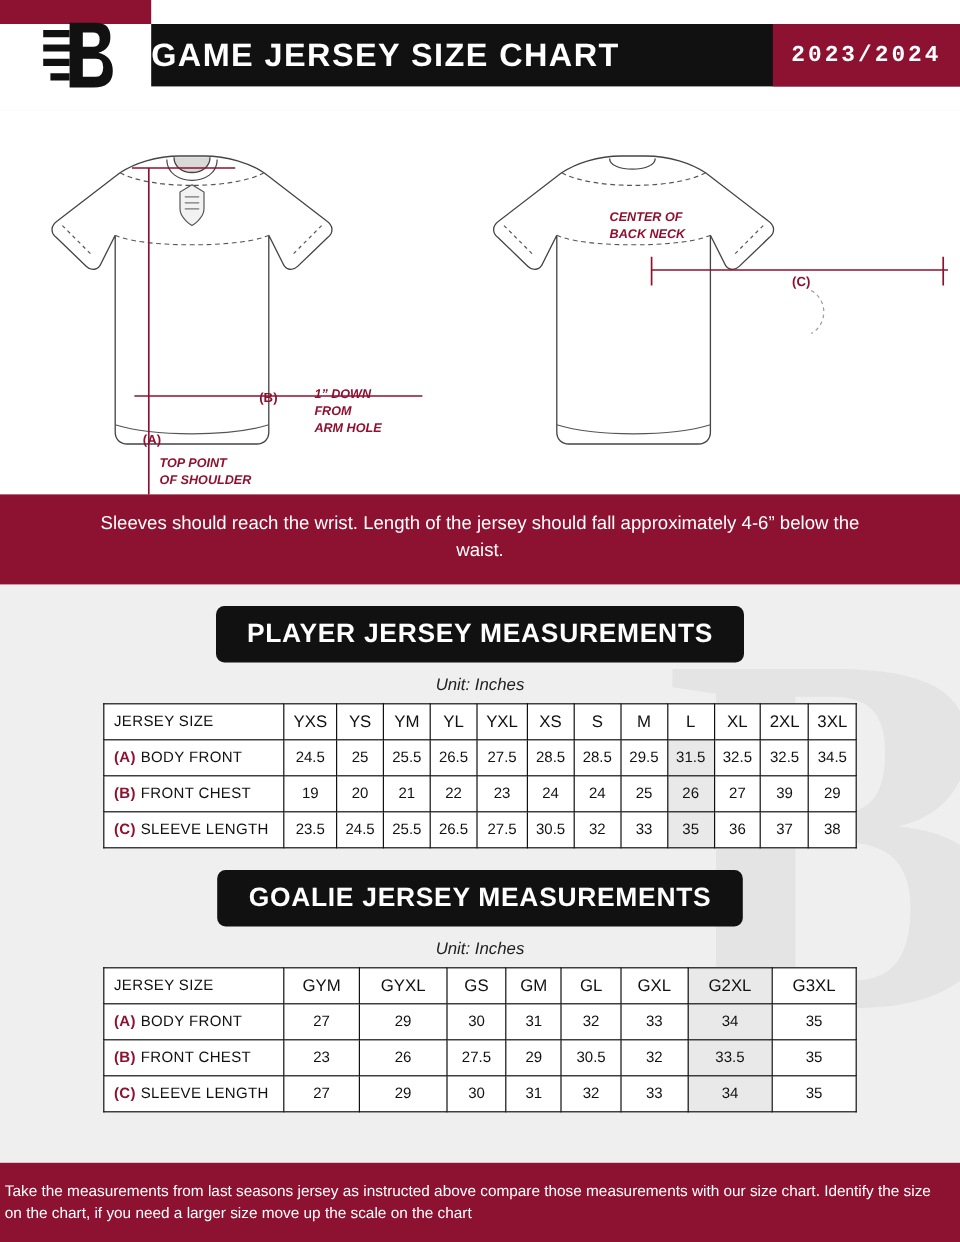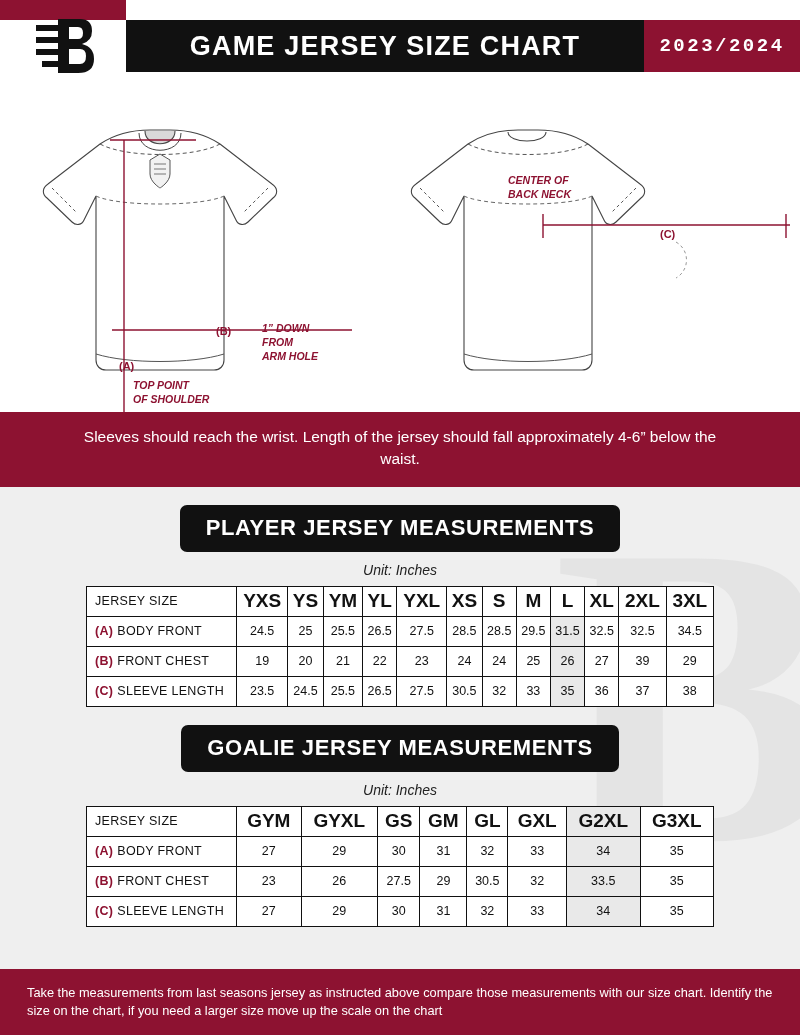--- a/index.html
+++ b/index.html
@@ -30,21 +30,21 @@
   }
   .logo-box {
     position:absolute; left:0; top:0; width:126px; height:92px;
     display:flex; align-items:center; justify-content:center;
   }
   .title-bar {
     position:absolute; left:126px; top:20px; right:0; height:52px;
     background:#111111; display:flex; align-items:center;
   }
   .title-text {
-    flex:1; text-align:center; color:#ffffff; font-weight:bold;
+    flex:1; color:#ffffff; font-weight:bold;
     font-size:27px; letter-spacing:1.2px;
   }
   .season-box {
     width:156px; height:52px; background:#8d1231; color:#ffffff;
     display:flex; align-items:center; justify-content:center;
     font-size:19px; font-weight:bold; letter-spacing:2.5px;font-family:Liberation Mono, monospace;
   }
 
   
   .diagram {
@@ -74,42 +74,42 @@
     font-size:14px; color:#222; margin:10px 0 8px;
   }
 
   
   .table-wrap { position:relative; z-index:2; padding:0 86px; }
   table { width:100%; border-collapse:collapse; background:#ffffff; }
   th, td {
     border:1px solid #111111; font-size:12.5px; text-align:center;
     height:30px; color:#111; background:#ffffff;
   }
-  th { font-weight:bold; font-size:19px; }
+  th { font-weight:normal; font-size:14px; }
   td.rowlabel, th.rowlabel {
     text-align:left; padding-left:8px; font-size:12.5px; font-weight:normal;
     letter-spacing:0.3px;
   }
   .tag { color:#8d1231; font-weight:bold; margin-right:4px; }
   td.hl, th.hl { background:#e9e9e9; }
   .col-label { width:150px; }
 
   
   .footer {
     position:absolute; left:0; bottom:0; width:800px; height:66px;
     display:flex; z-index:3;
   }
   .footer-left {
     width:212px; background:#111111; display:flex; align-items:center;
     justify-content:center; gap:8px;
   }
   .footer-brand { color:#ffffff; font-size:15px; letter-spacing:2px; }
   .footer-right {
     flex:1; background:#8d1231; color:#ffffff; font-size:12.8px;
-    line-height:1.42; padding:7px 12px 7px 27px; display:flex; align-items:center;
+    line-height:1.42; padding:7px 12px 7px 4px; display:flex; align-items:center;
   }
 </style>
 </head>
 <body>
 
 <div class="page">
 
   <div class="watermark">B</div>
 
   <div class="header">

